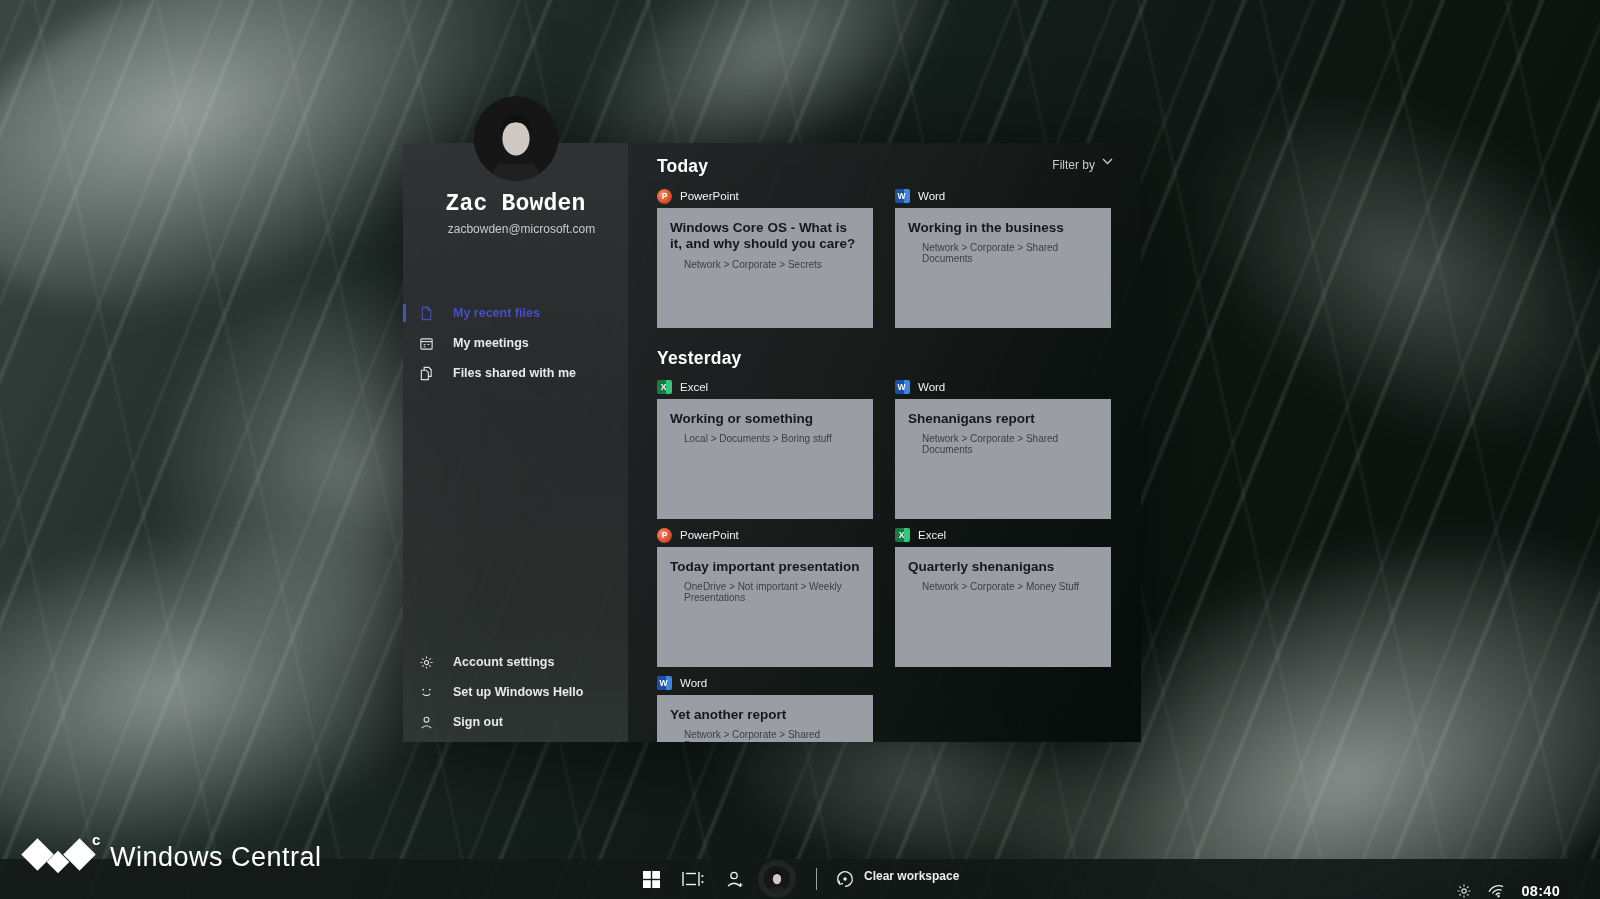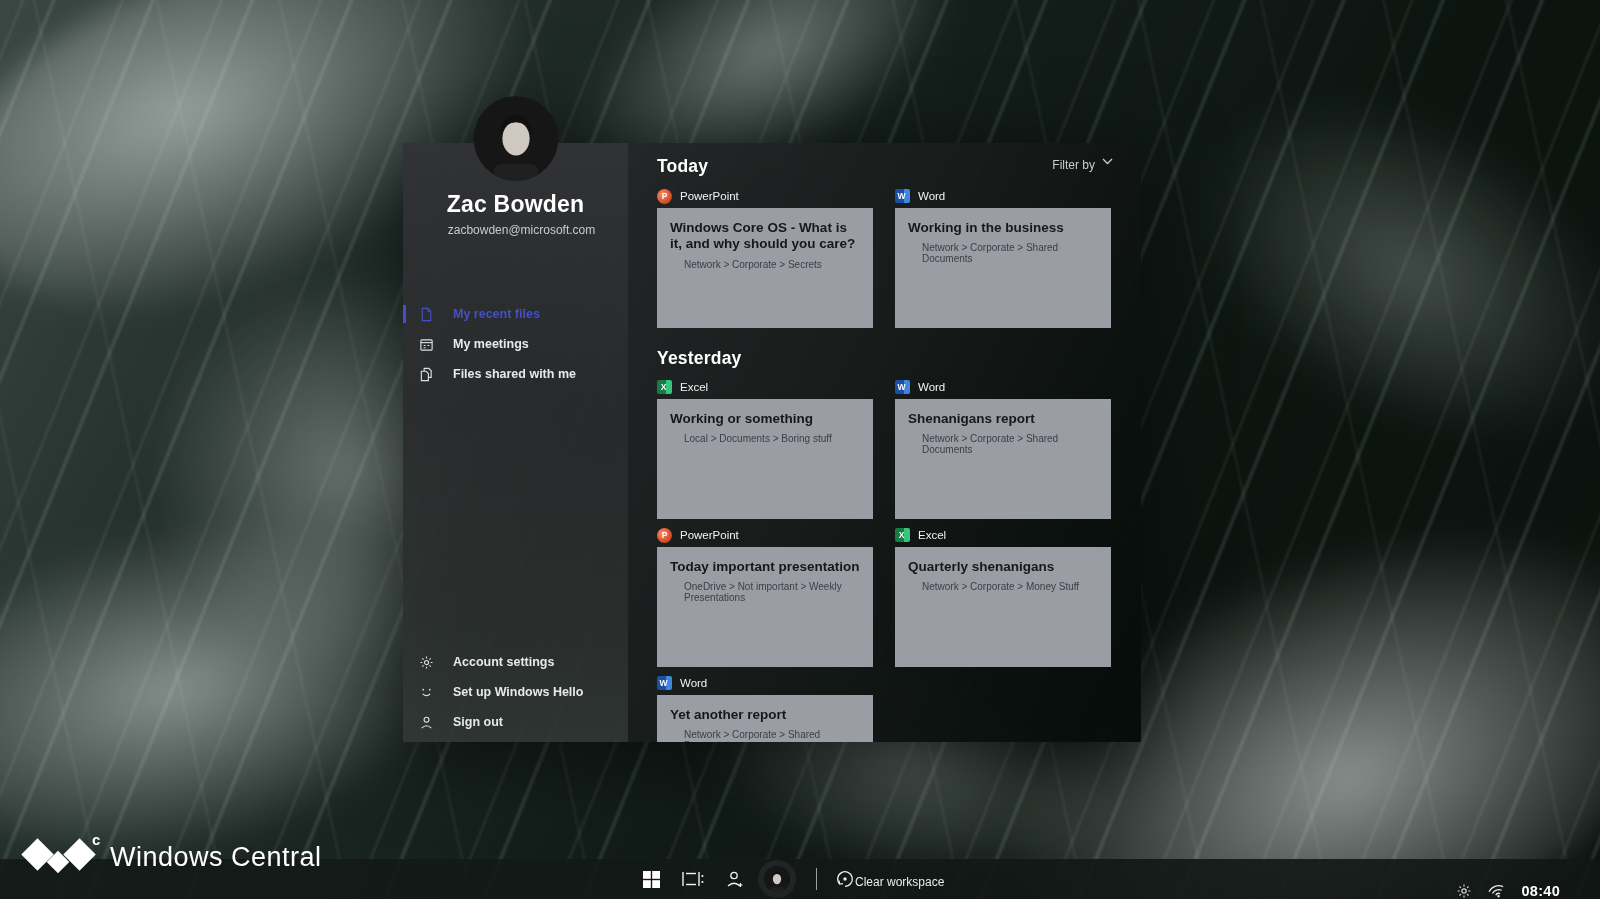--- a/index.html
+++ b/index.html
@@ -26,21 +26,21 @@
   
   .panel { position:absolute; left:403px; top:143px; width:738px; height:599px; display:flex;
     filter:drop-shadow(0 14px 42px rgba(0,0,0,0.55)); }
 
   .sidebar { position:relative; width:225px; height:100%;
     background:linear-gradient(180deg, rgba(50,51,54,0.96) 0%, rgba(42,44,45,0.93) 45%, rgba(44,49,47,0.9) 80%, rgba(52,58,55,0.86) 100%); }
 
   .avatar-big { position:absolute; top:-47px; left:50%; transform:translateX(-50%);
     width:85px; height:85px; border-radius:50%; overflow:hidden; }
   .profile { padding-top:48px; text-align:center; }
-  .profile-name { font-size:23px; font-weight:700; color:#ffffff; letter-spacing:0.2px; }
+  .profile-name { font-size:23px; font-weight:700; color:#ffffff; letter-spacing:0.2px;font-family:Liberation Mono, monospace; }
   .profile-email { margin-top:5px; font-size:12px; color:#c9cacd;padding-left:12px; }
 
   .nav { margin-top:62px; display:flex; flex-direction:column; }
   .nav-item { position:relative; height:30px; display:flex; align-items:center; gap:19px; padding-left:15px;
     color:#e8e9ea; font-size:12.5px; font-weight:700; }
   .nav-item .nicon { width:16px; height:16px; display:flex; align-items:center; justify-content:center; color:#dfe0e2; }
   .nav-item.active { color:var(--accent); }
   .nav-item.active .nicon { color:var(--accent); }
   .active-bar { position:absolute; left:0; top:50%; transform:translateY(-50%); width:3px; height:18px; background:var(--accent); }
 
@@ -78,21 +78,21 @@
 
   
   .taskbar { position:absolute; left:0; bottom:0; width:1600px; height:40px;
     background:linear-gradient(90deg, rgba(20,26,24,0.92), rgba(17,23,21,0.9)); }
   .tb-center { position:absolute; left:630px; top:0; height:40px; display:flex; align-items:center; }
   .tb-btn { height:40px; display:flex; align-items:center; justify-content:center; color:#f2f3f3; }
   .tb-gap { width:42px; display:flex; align-items:center; justify-content:center; }
   .tb-avatar { width:26px; height:26px; border-radius:50%; overflow:hidden;
     box-shadow:0 0 0 6px rgba(255,255,255,0.06); }
   .tb-divider { width:1px; height:22px; background:#9aa09e; margin:0 18px; }
-  .clear-ws { display:flex; align-items:flex-end; color:#eceeee; font-size:12px; }
+  .clear-ws { display:flex; align-items:flex-start; gap:9px; color:#eceeee; font-size:12px;font-weight:bold; }
   .tb-tray { position:absolute; right:40px; top:0; height:40px; display:flex; align-items:flex-end; gap:15px; color:#e8eaea; }
   .tray-gear { font-size:15px; color:#d8dada; }
   .tb-time { font-size:14.5px; font-weight:700; color:#ffffff; letter-spacing:0.3px; }
 
   
   .watermark { position:absolute; left:22px; bottom:18px; display:flex; align-items:center; gap:16px; z-index:5; }
   .wc-diamonds { position:relative; width:72px; height:48px; }
   .wc-d { position:absolute; background:#ffffff; transform:rotate(45deg); }
   .wc-d1 { left:4px; top:10px; width:23px; height:23px; }
   .wc-d2 { left:28px; top:21px; width:16px; height:16px; }

